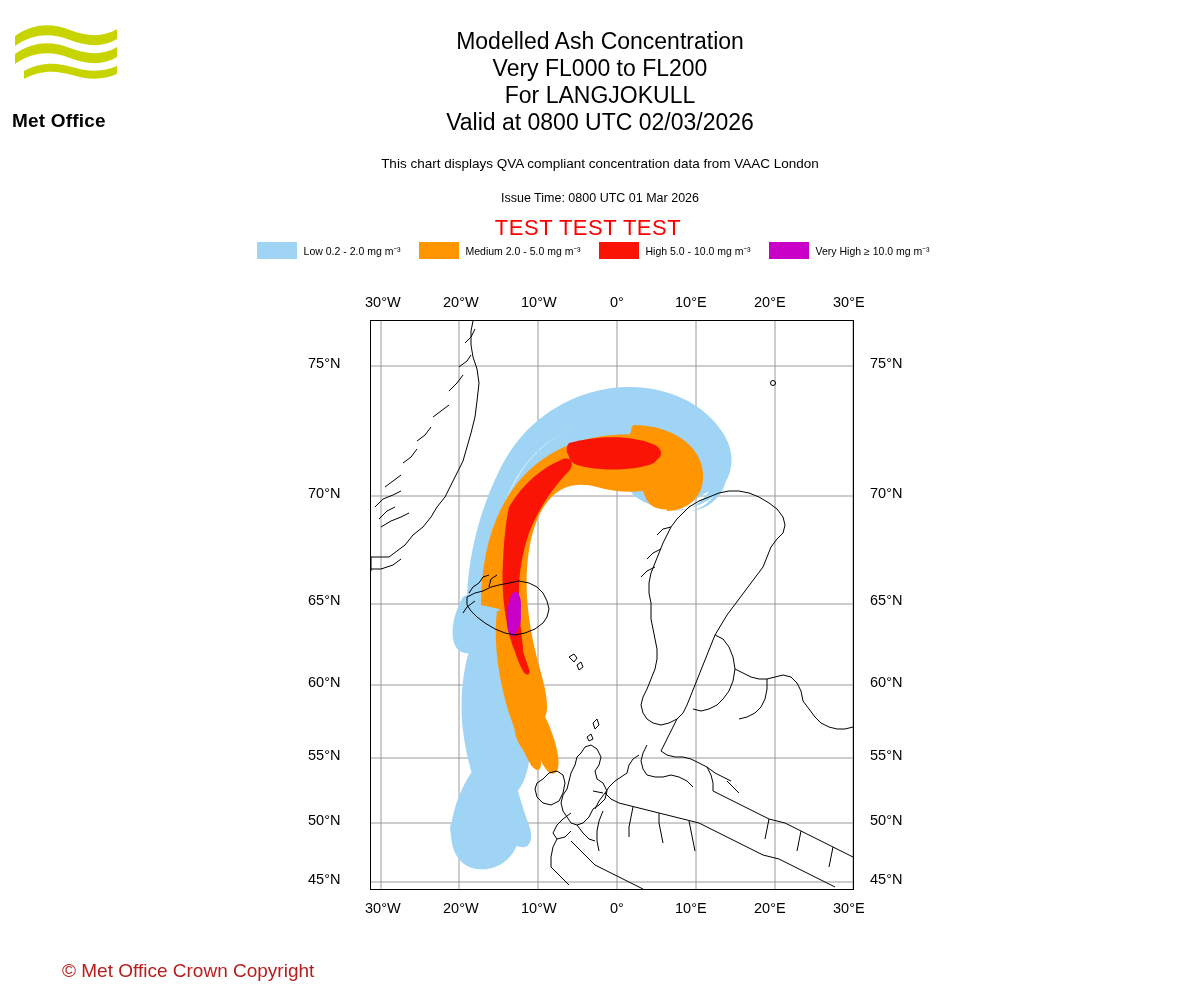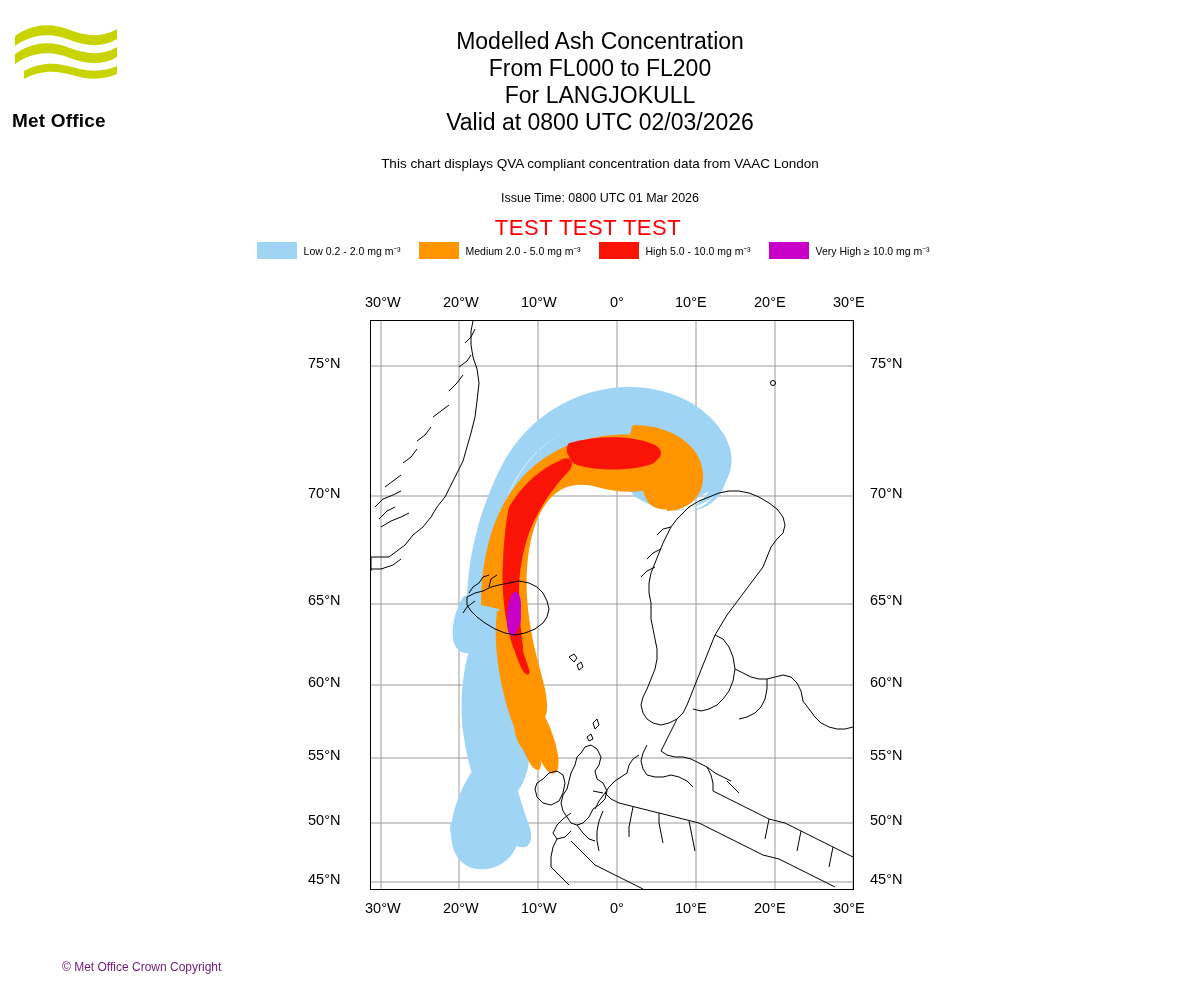--- a/index.html
+++ b/index.html
@@ -127,39 +127,39 @@
     position: absolute;
     font-size: 14.5px;
     color: #000;
     white-space: nowrap;
   }
 
   #copyright {
     position: absolute;
     left: 62px;
     top: 960px;
-    font-size: 12px;
-    color: #701a75;
+    font-size: 19px;
+    color: #b91c1c;
   }
 </style>
 </head>
 <body>
 
 <div id="logo">
   <svg width="110" height="62" viewBox="0 0 110 62">
     <path d="M3 14 C 22 1, 40 1, 58 8 C 76 15, 92 15, 105 7 L105 17 C 92 25, 76 25, 58 18 C 40 11, 22 11, 3 24 Z" fill="#c8d400"></path>
     <path d="M3 32 C 22 19, 40 19, 58 26 C 76 33, 92 33, 105 25 L105 35 C 92 43, 76 43, 58 36 C 40 29, 22 29, 3 42 Z" fill="#c8d400"></path>
     <path d="M12 49 C 28 40, 44 40, 60 45 C 76 50, 92 50, 105 44 L105 52 C 92 58, 76 58, 60 53 C 44 48, 28 48, 12 57 Z" fill="#c8d400"></path>
   </svg>
   <div class="wordmark">Met Office</div>
 </div>
 
 <div id="title-block">
   <div class="tline">Modelled Ash Concentration</div>
-  <div class="tline">From FL000 to FL200</div>
+  <div class="tline">Very FL000 to FL200</div>
   <div class="tline">For LANGJOKULL</div>
   <div class="tline">Valid at 0800 UTC 02/03/2026</div>
 </div>
 
 <div id="subtitle">This chart displays QVA compliant concentration data from VAAC London</div>
 <div id="issue-time">Issue Time: 0800 UTC 01 Mar 2026</div>
 <div id="test-banner">TEST TEST TEST</div>
 
 <div id="legend">
   <div class="item">

